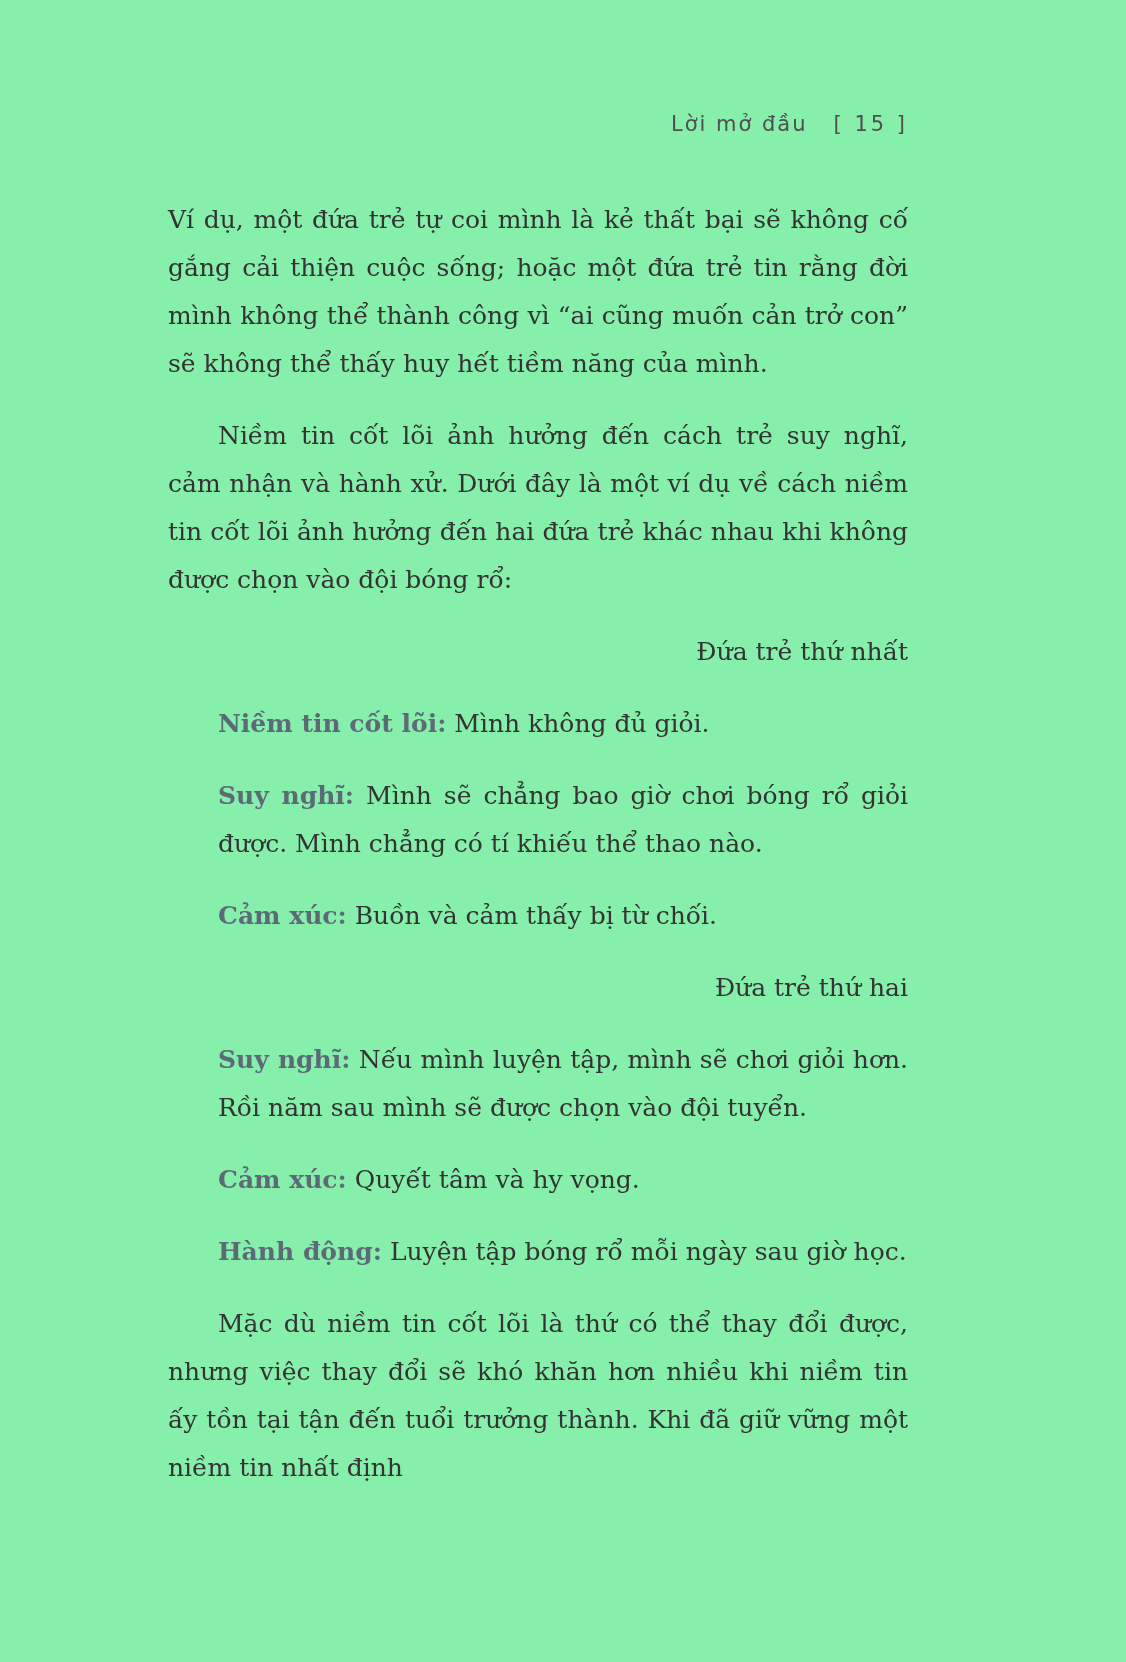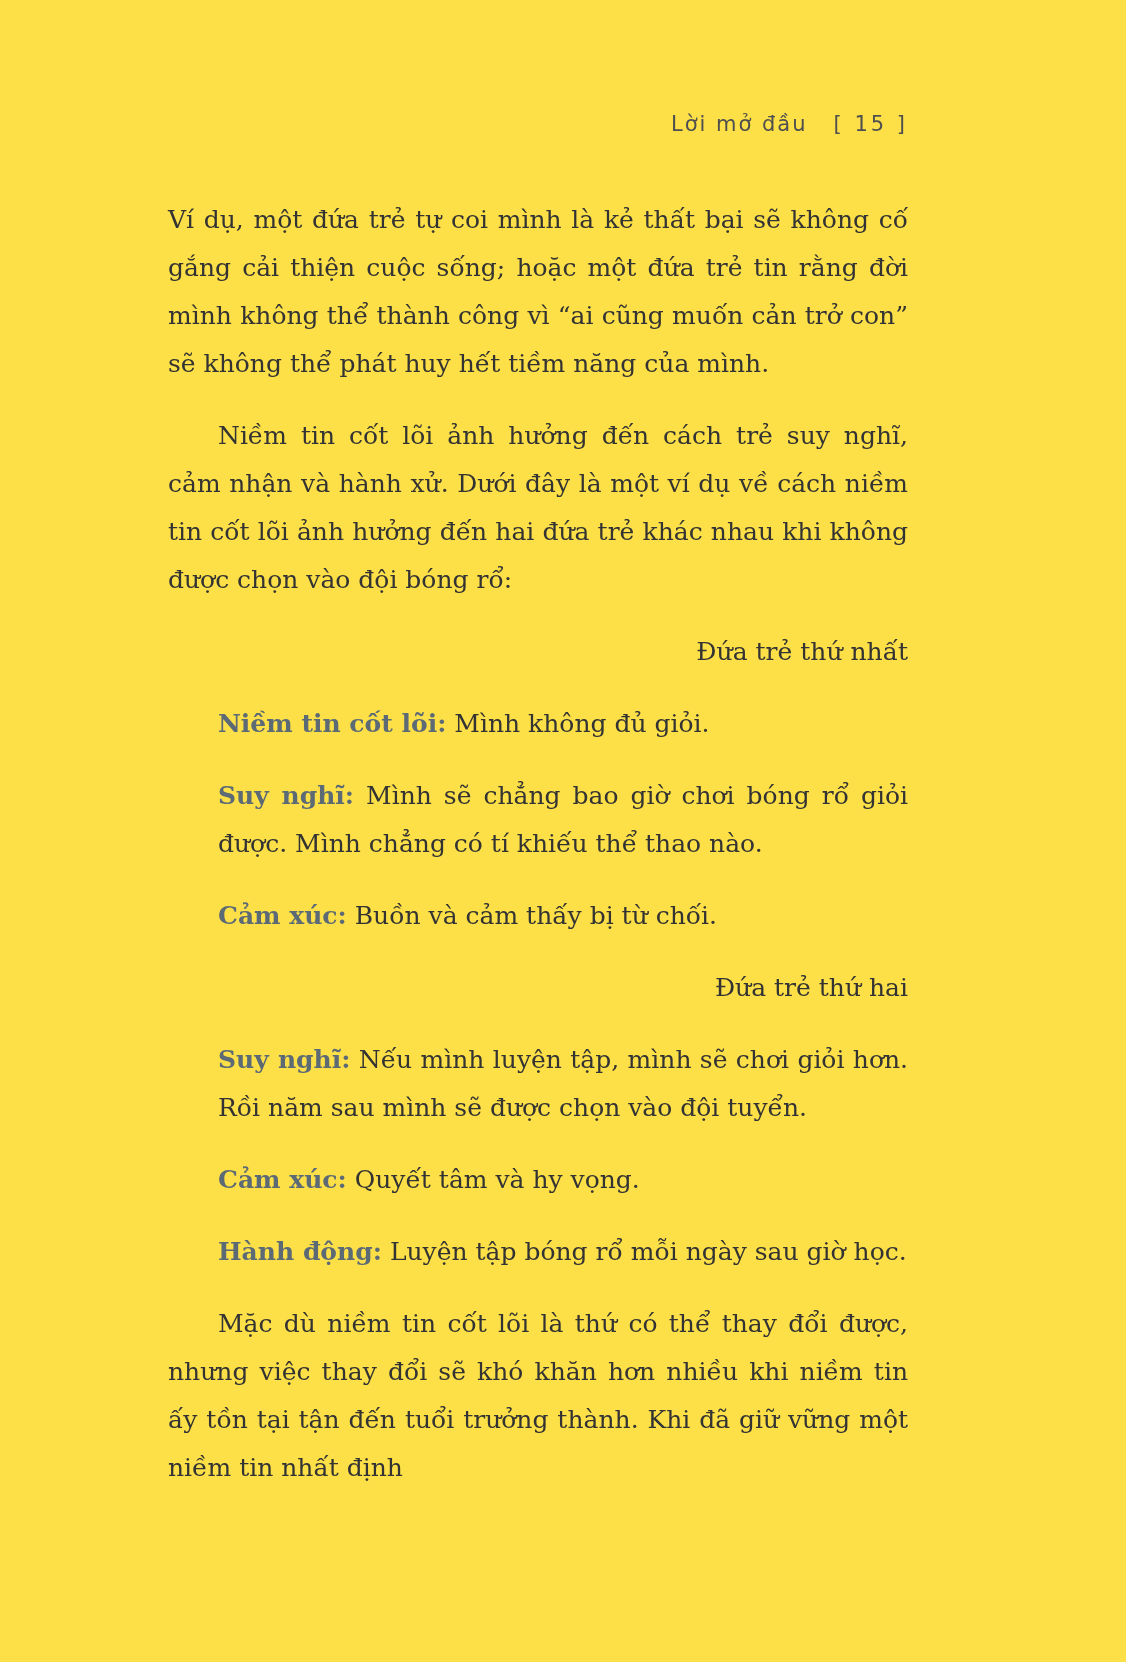--- a/index.html
+++ b/index.html
@@ -7,21 +7,21 @@
     --label-color: #5c6a76;
     --header-color: #4f4f4f;
   }
   * { box-sizing: border-box; }
   html, body { margin: 0; padding: 0; background: #ffffff; }
   .page {
     position: relative;
     width: 1126px;
     height: 1662px;
     margin: 0 auto;
-    background: #fde047;
+    background: #86efac;
     padding: 112px 218px 0 168px;
     font-family: "DejaVu Serif", "Liberation Serif", serif;
     color: var(--body-color);
     overflow: hidden;
   }
   .running-header {
     text-align: right;
     font-family: "DejaVu Sans", "Liberation Sans", sans-serif;
     font-size: 21px;
     color: var(--header-color);
@@ -55,21 +55,21 @@
   }
 </style>
 </head>
 <body>
 
 <div class="page">
   <div class="running-header">
     <span class="section-title">Lời mở đầu</span><span class="page-number">[ 15 ]</span>
   </div>
   <div class="content">
-      <p class="para">Ví dụ, một đứa trẻ tự coi mình là kẻ thất bại sẽ không cố gắng cải thiện cuộc sống; hoặc một đứa trẻ tin rằng đời mình không thể thành công vì “ai cũng muốn cản trở con” sẽ không thể phát huy hết tiềm năng của mình.</p>
+      <p class="para">Ví dụ, một đứa trẻ tự coi mình là kẻ thất bại sẽ không cố gắng cải thiện cuộc sống; hoặc một đứa trẻ tin rằng đời mình không thể thành công vì “ai cũng muốn cản trở con” sẽ không thể thấy huy hết tiềm năng của mình.</p>
       <p class="para indent">Niềm tin cốt lõi ảnh hưởng đến cách trẻ suy nghĩ, cảm nhận và hành xử. Dưới đây là một ví dụ về cách niềm tin cốt lõi ảnh hưởng đến hai đứa trẻ khác nhau khi không được chọn vào đội bóng rổ:</p>
       <p class="subheading">Đứa trẻ thứ nhất</p>
       <p class="labeled"><strong class="label">Niềm tin cốt lõi:</strong> <span> Mình không đủ giỏi.</span></p>
       <p class="labeled"><strong class="label">Suy nghĩ:</strong> <span> Mình sẽ chẳng bao giờ chơi bóng rổ giỏi được. Mình chẳng có tí khiếu thể thao nào.</span></p>
       <p class="labeled"><strong class="label">Cảm xúc:</strong> <span> Buồn và cảm thấy bị từ chối.</span></p>
       <p class="subheading">Đứa trẻ thứ hai</p>
       <p class="labeled"><strong class="label">Suy nghĩ:</strong> <span> Nếu mình luyện tập, mình sẽ chơi giỏi hơn. Rồi năm sau mình sẽ được chọn vào đội tuyển.</span></p>
       <p class="labeled"><strong class="label">Cảm xúc:</strong> <span> Quyết tâm và hy vọng.</span></p>
       <p class="labeled"><strong class="label">Hành động:</strong> <span> Luyện tập bóng rổ mỗi ngày sau giờ học.</span></p>
       <p class="para indent">Mặc dù niềm tin cốt lõi là thứ có thể thay đổi được, nhưng việc thay đổi sẽ khó khăn hơn nhiều khi niềm tin ấy tồn tại tận đến tuổi trưởng thành. Khi đã giữ vững một niềm tin nhất định</p>

